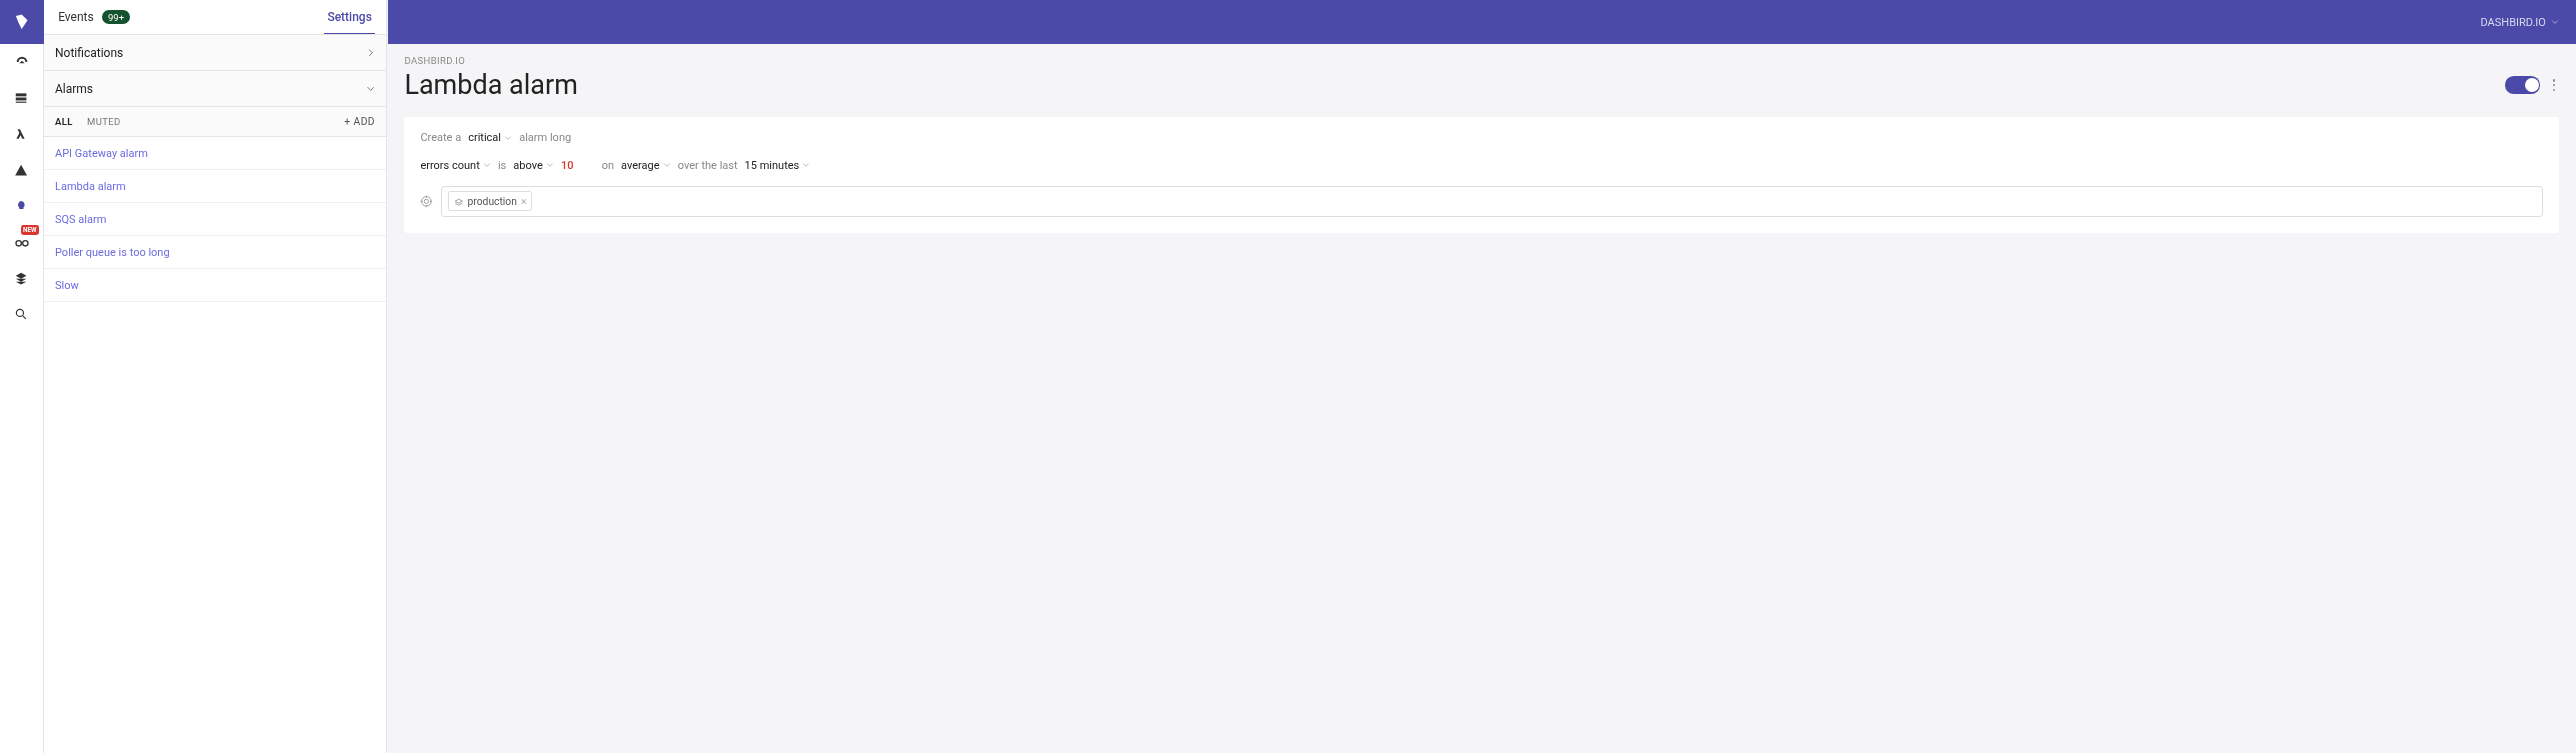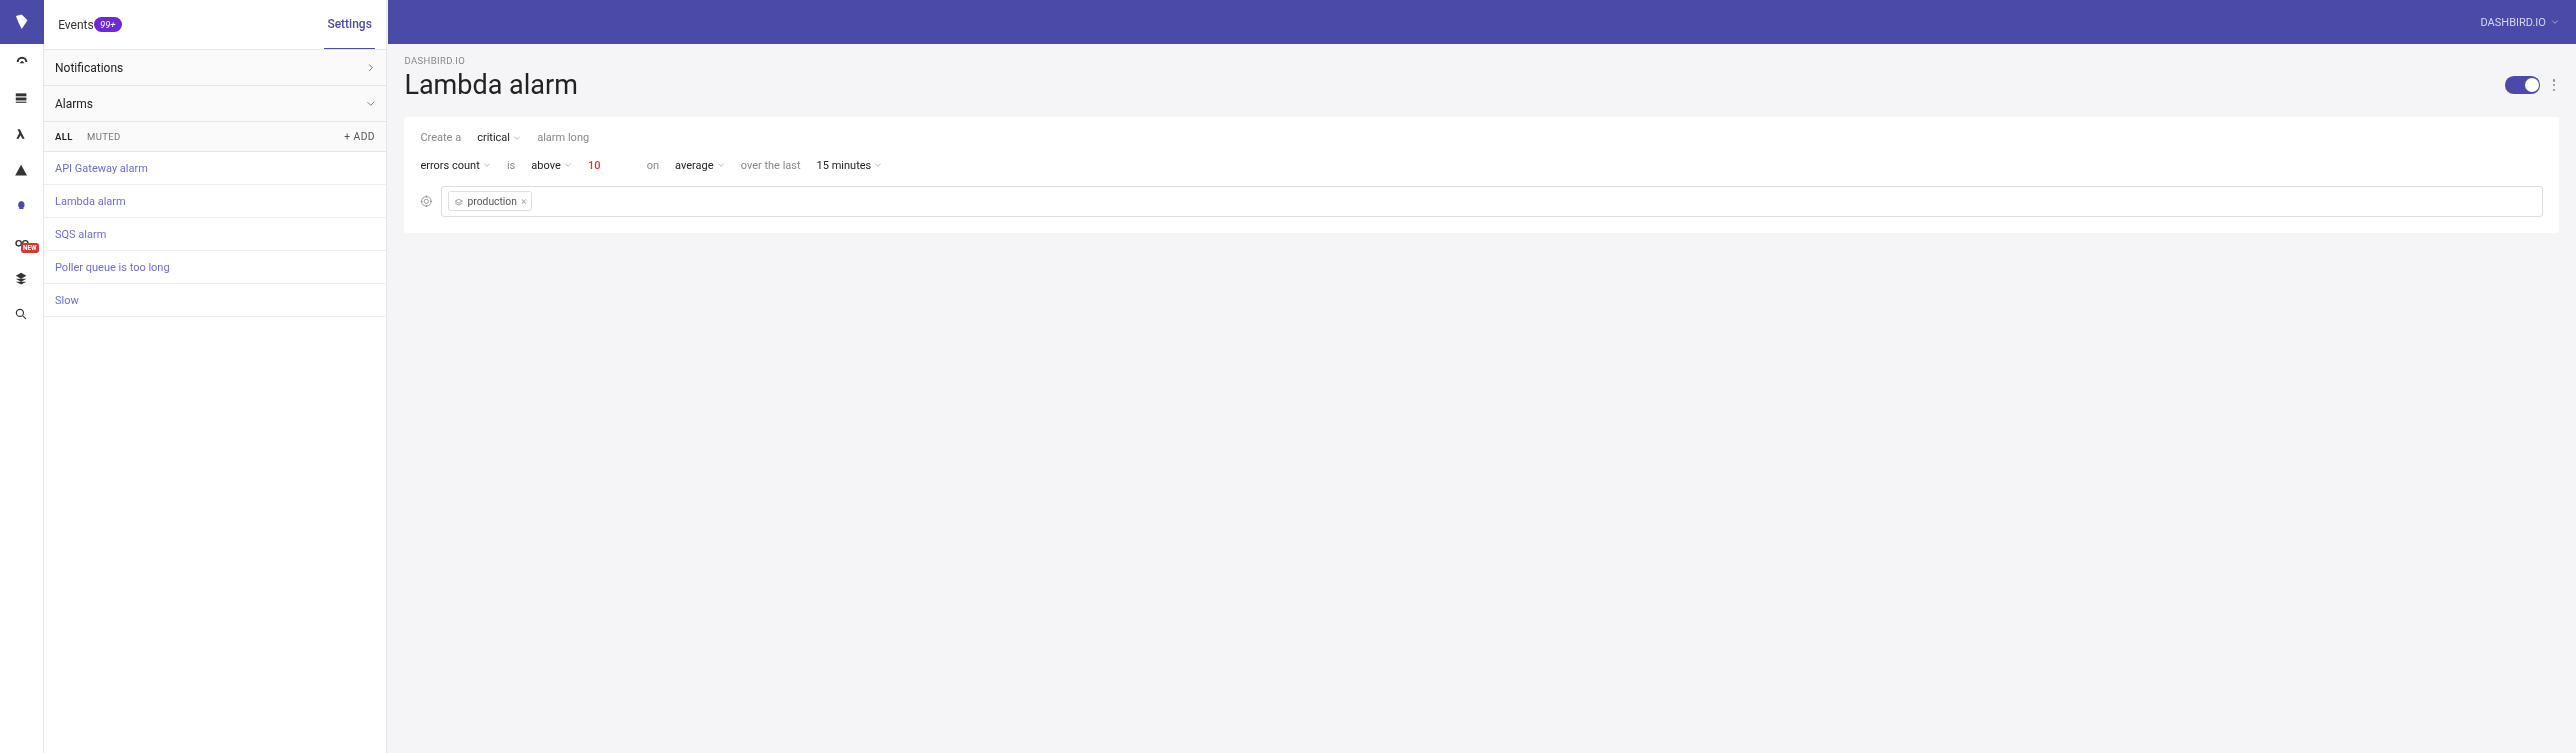--- a/index.html
+++ b/index.html
@@ -22,21 +22,21 @@
 }
 .icon-rail .rail-item {
   width: 100%; height: 36px;
   display: flex; align-items: center; justify-content: center;
   color: #333;
   cursor: pointer;
   position: relative;
 }
 .icon-rail .rail-item.accent { color: #4c4aa8; }
 .badge-new {
-  position: absolute; top: 19px; right: 4px;
+  position: absolute; top: 1px; right: 4px;
   background: #d9362f; color: #fff;
   font-size: 6.3px; font-weight: 700;
   padding: 0.8px 2.4px; border-radius: 2.4px;
 }
 
 .sidebar {
   width: 343px;
   background: #fff;
   display: flex; flex-direction: column;
   flex-shrink: 0;
@@ -51,36 +51,36 @@
 }
 .search-row input {
   flex: 1; background: transparent; border: none; outline: none;
   color: #fff; font-size: 14.2px;
 }
 .search-row input::placeholder { color: #cfcfe8; }
 .search-row .search-ic { color: #cfcfe8; }
 
 .tabs {
   display: flex; align-items: center;
-  height: 50px;
+  height: 35px;
   border-bottom: 0.8px solid #e5e5e8;
   padding: 0 11px;
   gap: 8px;
 }
 .tabs .tab {
   font-size: 12px; color: #333;
   padding: 0 3.2px;
   height: 100%;
   display: flex; align-items: center;
   cursor: pointer;
 }
 .tabs .tab .count-pill {
-  background: #6d28d9; color: #fff;
+  background: #14532d; color: #fff;
   border-radius: 8px; font-size: 9.5px;
-  padding: 1.6px 6.3px; margin-left: 0; font-style: italic;
+  padding: 1.6px 6.3px; margin-left: 8px;
 }
 .tabs .tab.active {
   color: #4c4aa8; font-weight: 500;
   border-bottom: 1.6px solid #4c4aa8;
   margin-bottom: -0.8px;
 }
 
 .section-row {
   height: 36px;
   display: flex; align-items: center; justify-content: space-between;
@@ -137,21 +137,21 @@
   content: ""; position: absolute; right: 1.6px; top: 1.6px;
   width: 14.2px; height: 14.2px; border-radius: 50%; background: #fff;
 }
 .kebab { display: flex; flex-direction: column; gap: 2.4px; cursor: pointer; padding: 3.2px; }
 .kebab span { width: 2.4px; height: 2.4px; border-radius: 50%; background: #888; }
 
 .config-card {
   background: #fff; border-radius: 3.2px;
   margin-top: 16px; padding: 14.2px 16px 16px 16px;
 }
-.cfg-line { font-size: 11px; color: #888; display: flex; flex-wrap: wrap; align-items: center; gap: 16px; }
+.cfg-line { font-size: 11px; color: #888; display: flex; flex-wrap: wrap; align-items: center; gap: 7px; }
 .cfg-line + .cfg-line { margin-top: 14.2px; }
 .cfg-line .dark { color: #222; }
 .cfg-line .red { color: #d9362f; font-weight: 500; }
 .dd { display: inline-flex; align-items: center; gap: 3.2px; cursor: pointer; }
 .dd svg { opacity: .6; }
 
 .target-row { display: flex; align-items: center; gap: 8px; margin-top: 14.2px; }
 .target-ic { color: #888; }
 .tag-input {
   flex: 1; border: 0.8px solid #ddd; border-radius: 3.2px;

